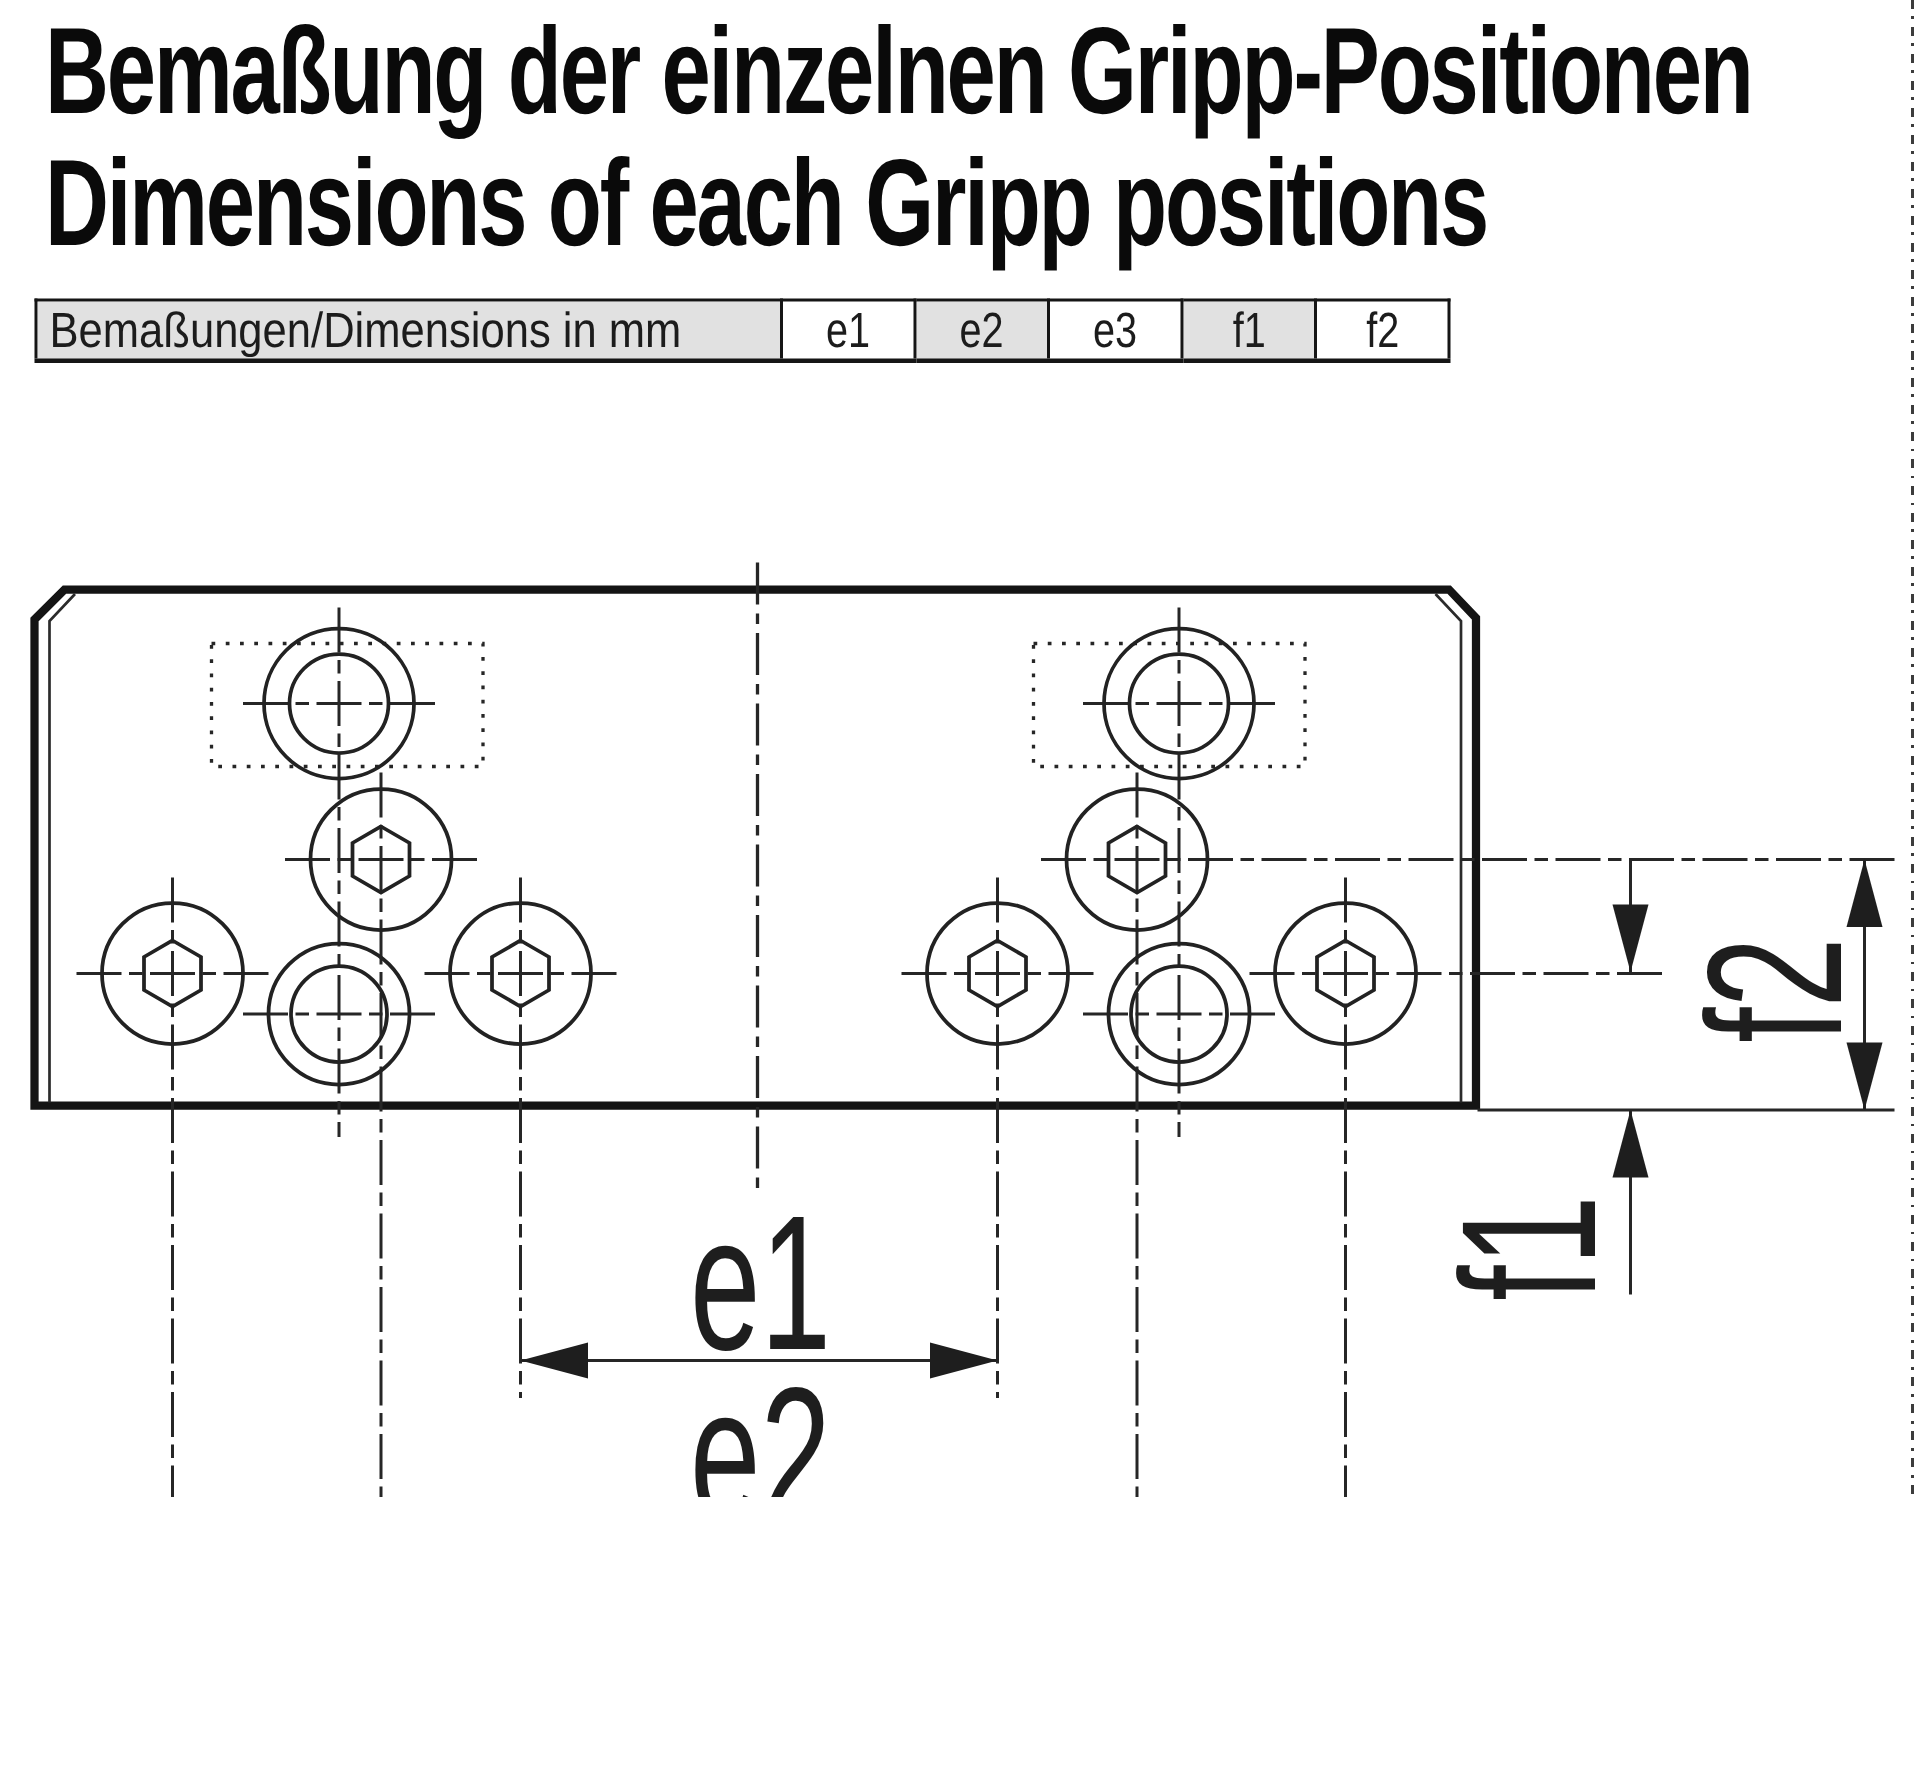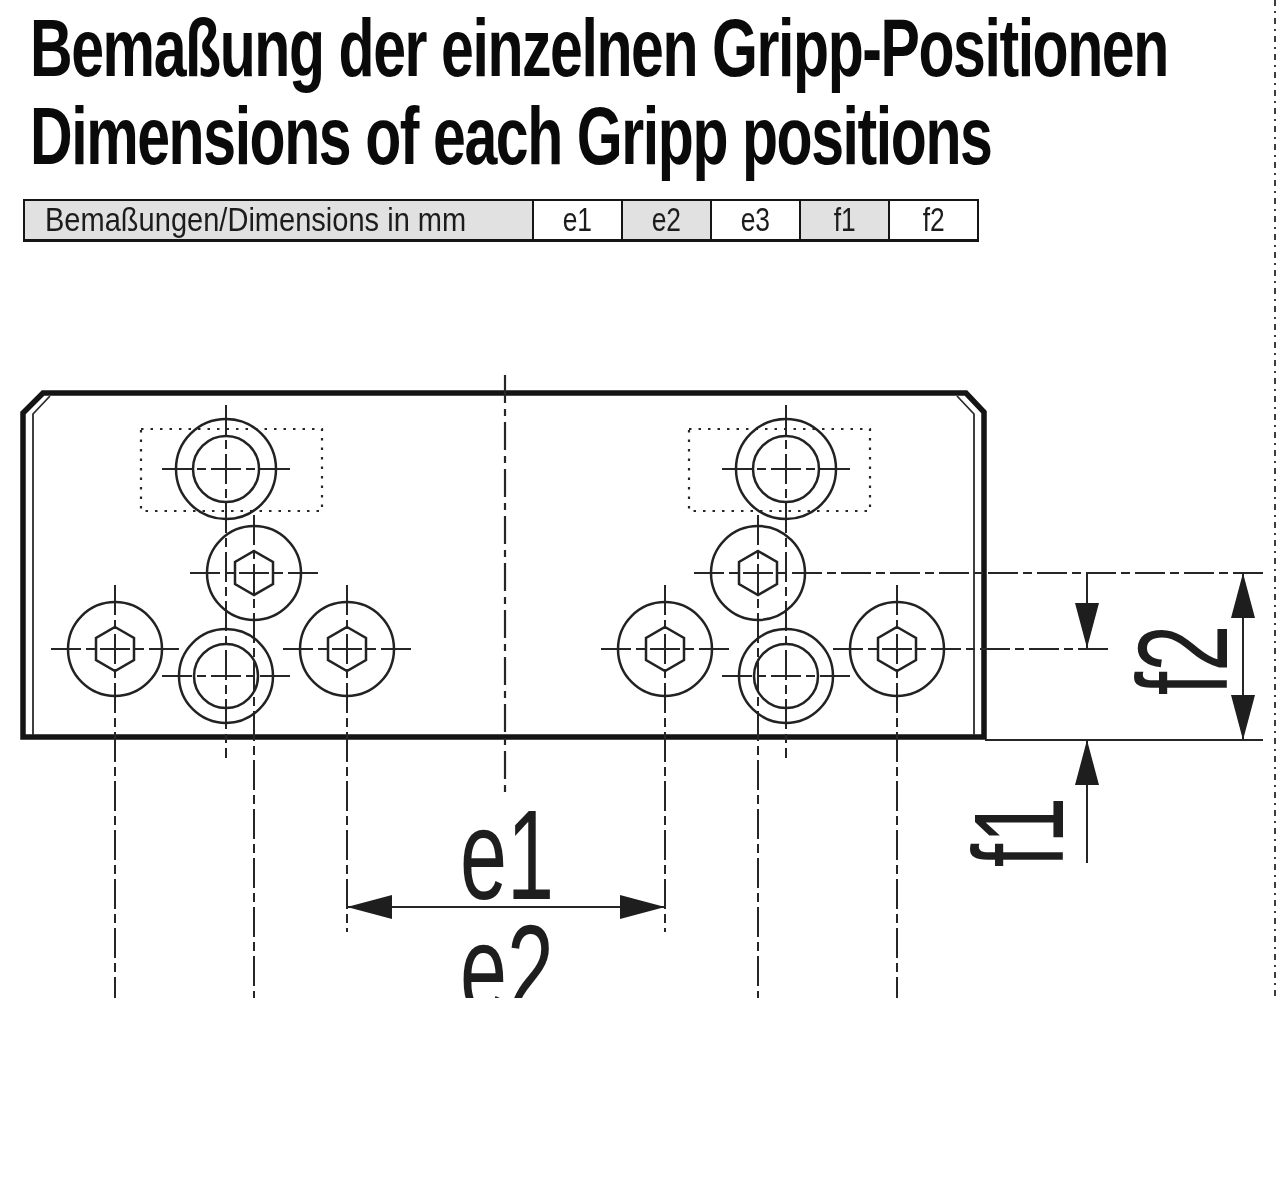--- a/index.html
+++ b/index.html
@@ -15,21 +15,21 @@
   
   .dims{
     position:absolute;left:23px;top:199px;border-collapse:collapse;table-layout:fixed;
   }
   .dims td{
     border:2px solid #151515;padding:0;vertical-align:middle;overflow:hidden;
   }
   .dims tr.hdr td{border-bottom-width:3px;}
   .dims td.gray{background:#e1e1e1;}
   .dims td.white{background:#ffffff;}
-  .dims .lblcell{width:487px;padding-left:20px;}
+  .dims .lblcell{width:487px;padding-left:8px;}
   .dims .valcell{width:87px;text-align:center;}
   .hdr td{height:38px;}
   .datarow td{height:91px;}
   .h-lbl{font-size:33px;font-weight:400;transform:scaleX(0.88);color:#1c1c1c;}
   .h-col{font-size:33px;font-weight:400;transform:scaleX(0.8);transform-origin:50% 50%;color:#1c1c1c;}
   .b-lbl{font-size:36px;font-weight:700;transform:scaleX(0.68);letter-spacing:-0.5px;color:#0a0a0a;line-height:44px;}
   .b-lbl2{margin-left:10px;}
   .v-val{font-size:35px;font-weight:400;transform:scaleX(0.8);transform-origin:50% 50%;color:#1c1c1c;}
   .lbl-stack{display:block;padding:4px 0 2px 0;}
   

